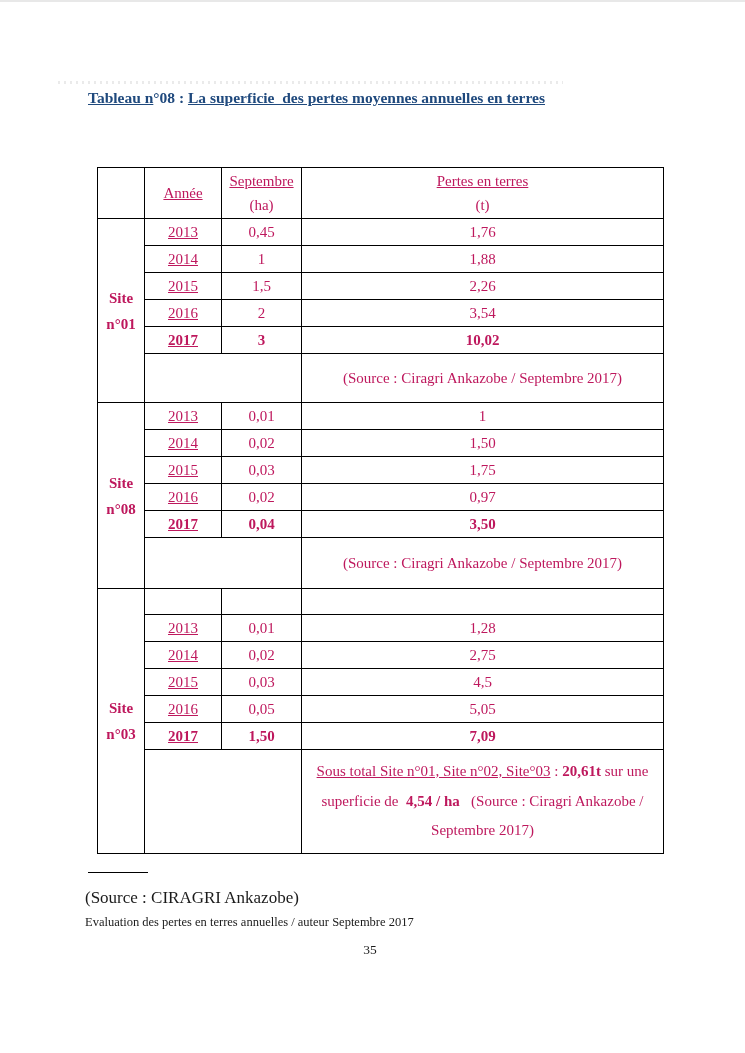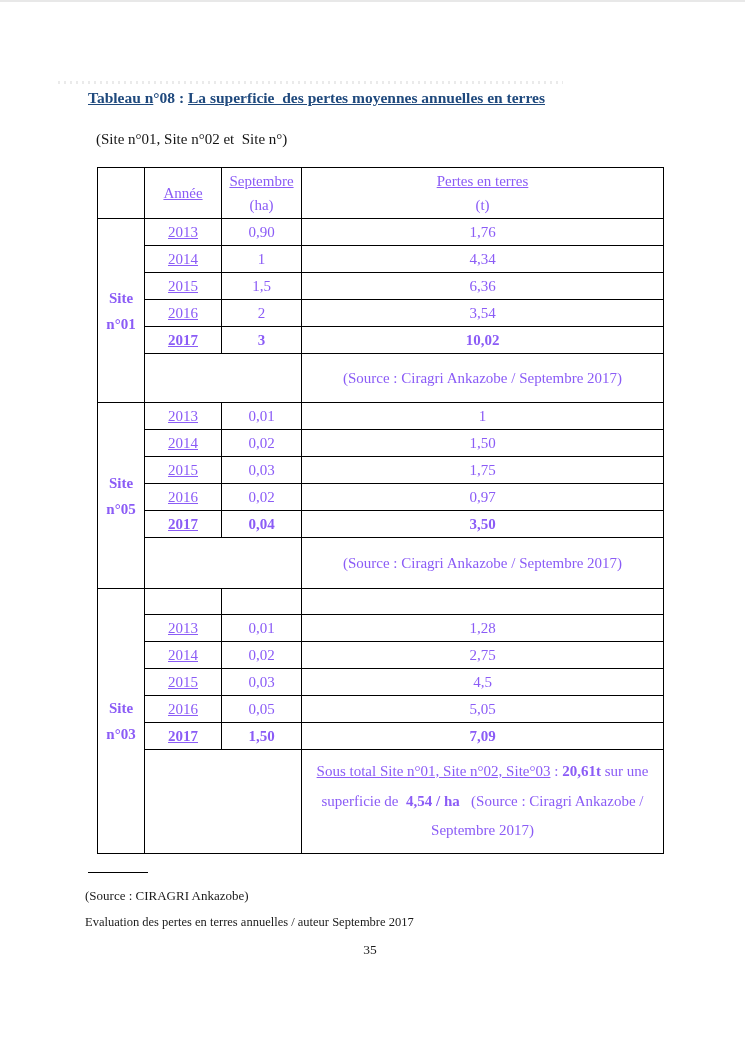--- a/index.html
+++ b/index.html
@@ -21,21 +21,21 @@
   .doc-title {
     position:absolute; left:88px; top:87px;
     font-size:15.5px; font-weight:bold; color:#1F497D;
   }
   .subtitle {
     position:absolute; left:96px; top:129px; font-size:15px; color:#141414;
   }
 
   table.data-table {
     position:absolute; left:97px; top:165px; width:566px;
-    border-collapse:collapse; table-layout:fixed; font-size:15px; color:#8b5cf6;
+    border-collapse:collapse; table-layout:fixed; font-size:15px; color:#be185d;
   }
   .data-table td {
     border:1px solid #000; padding:0; text-align:center; vertical-align:middle;
     overflow:hidden;
   }
   tr.header-row     { height:51px; }
   .header-cell      { vertical-align:top; padding-top:4px; line-height:24px; }
   tr.year-row       { height:27px; }
   tr.total-row td   { font-weight:bold; }
   tr.source-row-a   { height:49px; }
@@ -44,36 +44,35 @@
   tr.subtotal-row   { height:104px; }
   .site-cell        { vertical-align:top; padding-top:27px; line-height:26px; font-weight:bold; }
   .note-cell        { text-align:left; vertical-align:bottom; padding:0 4px 9px 12px; font-weight:normal !important; }
   .subtotal-cell    { text-align:left; vertical-align:top; padding:18px 5px 0 11px; line-height:29.5px; font-weight:normal !important; }
   .subtotal-cell b  { font-weight:bold; }
 
   .footnote-rule {
     position:absolute; left:88px; top:870px; width:60px; height:0;
     border-top:1.5px solid #000;
   }
-  .footnote-source { position:absolute; left:85px; top:886px; font-size:13px;text-align:right; }
+  .footnote-source { position:absolute; left:85px; top:886px; font-size:17px;text-align:right; }
   .footnote-eval   { position:absolute; left:85px; top:913px; font-size:12.5px; }
   .page-number     { position:absolute; left:0; top:940px; width:740px; text-align:center; font-size:13.5px; }
 </style>
 </head>
 <body>
 
 <div class="page">
 
   <div class="scan-band"></div>
 
   <div class="doc-title">
     <span class="u ws">Tableau n</span><span class="ws">°08 : </span><span class="u ws">La superficie  des pertes moyennes annuelles en terres</span>
   </div>
 
-  <div class="subtitle ws">(Site n°01, Site n°02 et  Site n°)</div>
 
   <table class="data-table">
     <colgroup>
       <col style="width:47px">
         <col style="width:77px">
         <col style="width:80px">
         <col style="width:362px">
     </colgroup>
 
     <tbody>
@@ -91,52 +90,52 @@
         <div>(t)</div>
       </td>
     </tr>
 
     <tr class="year-row">
       <td class="site-cell" rowspan="6">
         <div>Site</div>
         <div>n°01</div>
       </td>
       <td><span class="u">2013</span></td>
-      <td>0,90</td>
+      <td>0,45</td>
       <td>1,76</td>
     </tr>
     <tr class="year-row">
       <td><span class="u">2014</span></td>
       <td>1</td>
-      <td>4,34</td>
+      <td>1,88</td>
     </tr>
     <tr class="year-row">
       <td><span class="u">2015</span></td>
       <td>1,5</td>
-      <td>6,36</td>
+      <td>2,26</td>
     </tr>
     <tr class="year-row">
       <td><span class="u">2016</span></td>
       <td>2</td>
       <td>3,54</td>
     </tr>
     <tr class="year-row total-row">
       <td><span class="u">2017</span></td>
       <td>3</td>
       <td>10,02</td>
     </tr>
     <tr class="source-row-a">
       <td colspan="2"></td>
       <td class="note-cell">(Source : Ciragri Ankazobe / Septembre 2017)</td>
     </tr>
 
     <tr class="year-row">
       <td class="site-cell" rowspan="6">
         <div>Site</div>
-        <div>n°05</div>
+        <div>n°08</div>
       </td>
       <td><span class="u">2013</span></td>
       <td>0,01</td>
       <td>1</td>
     </tr>
     <tr class="year-row">
       <td><span class="u">2014</span></td>
       <td>0,02</td>
       <td>1,50</td>
     </tr>

